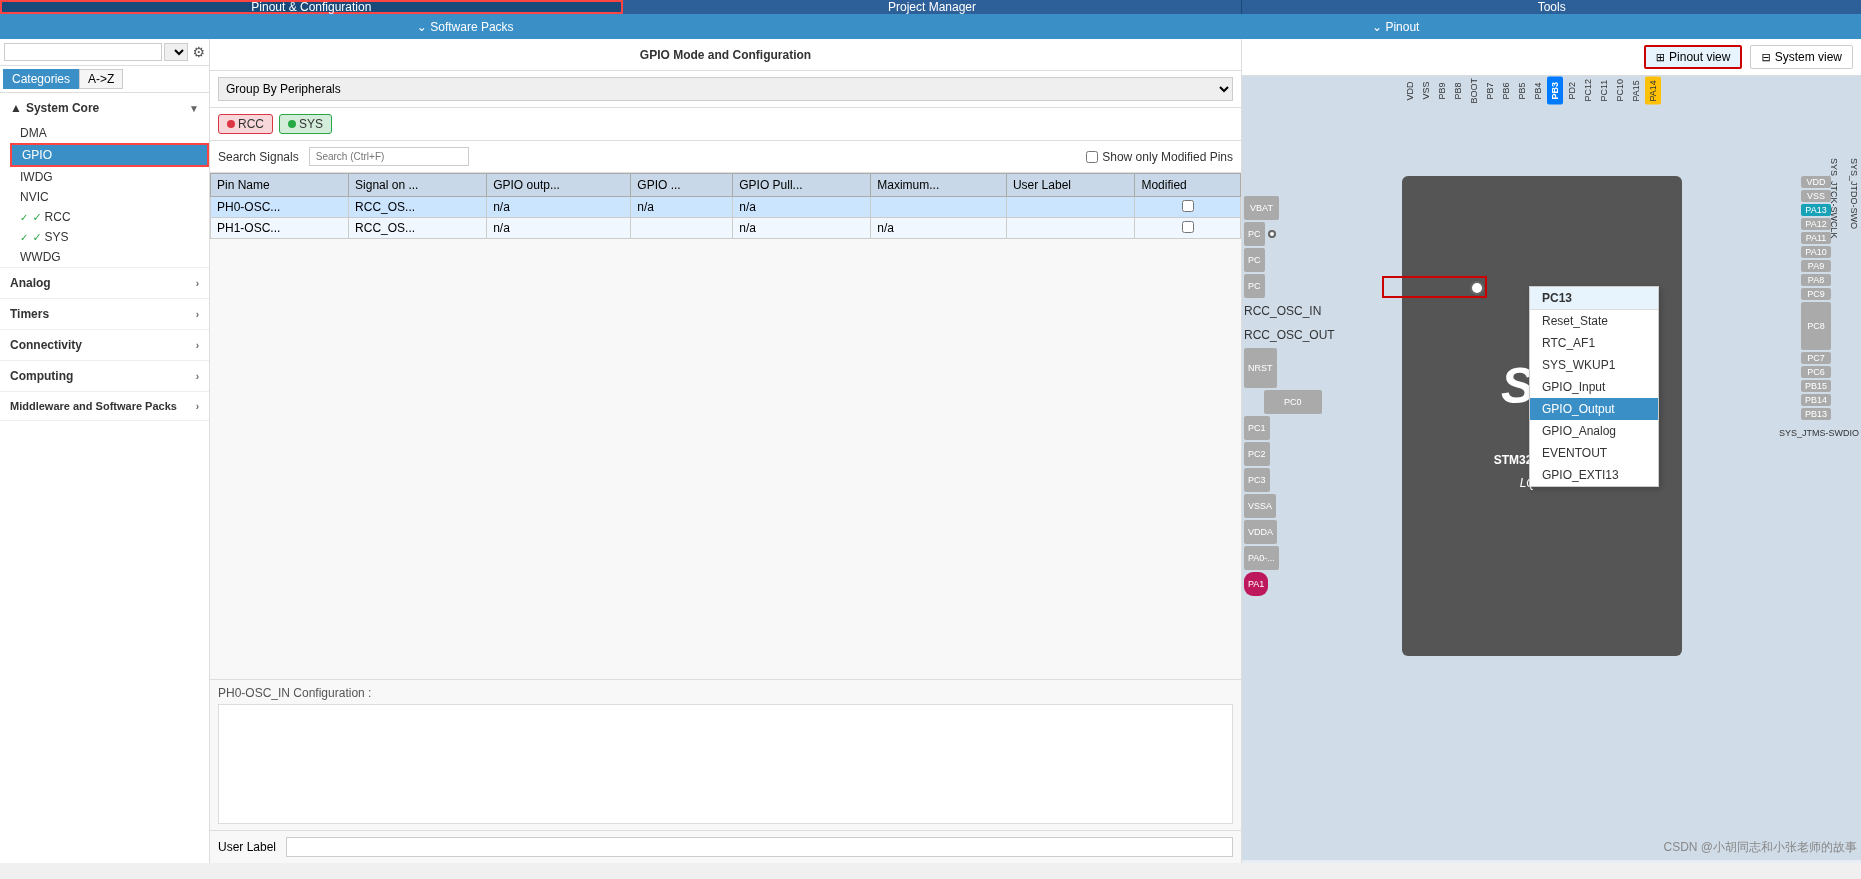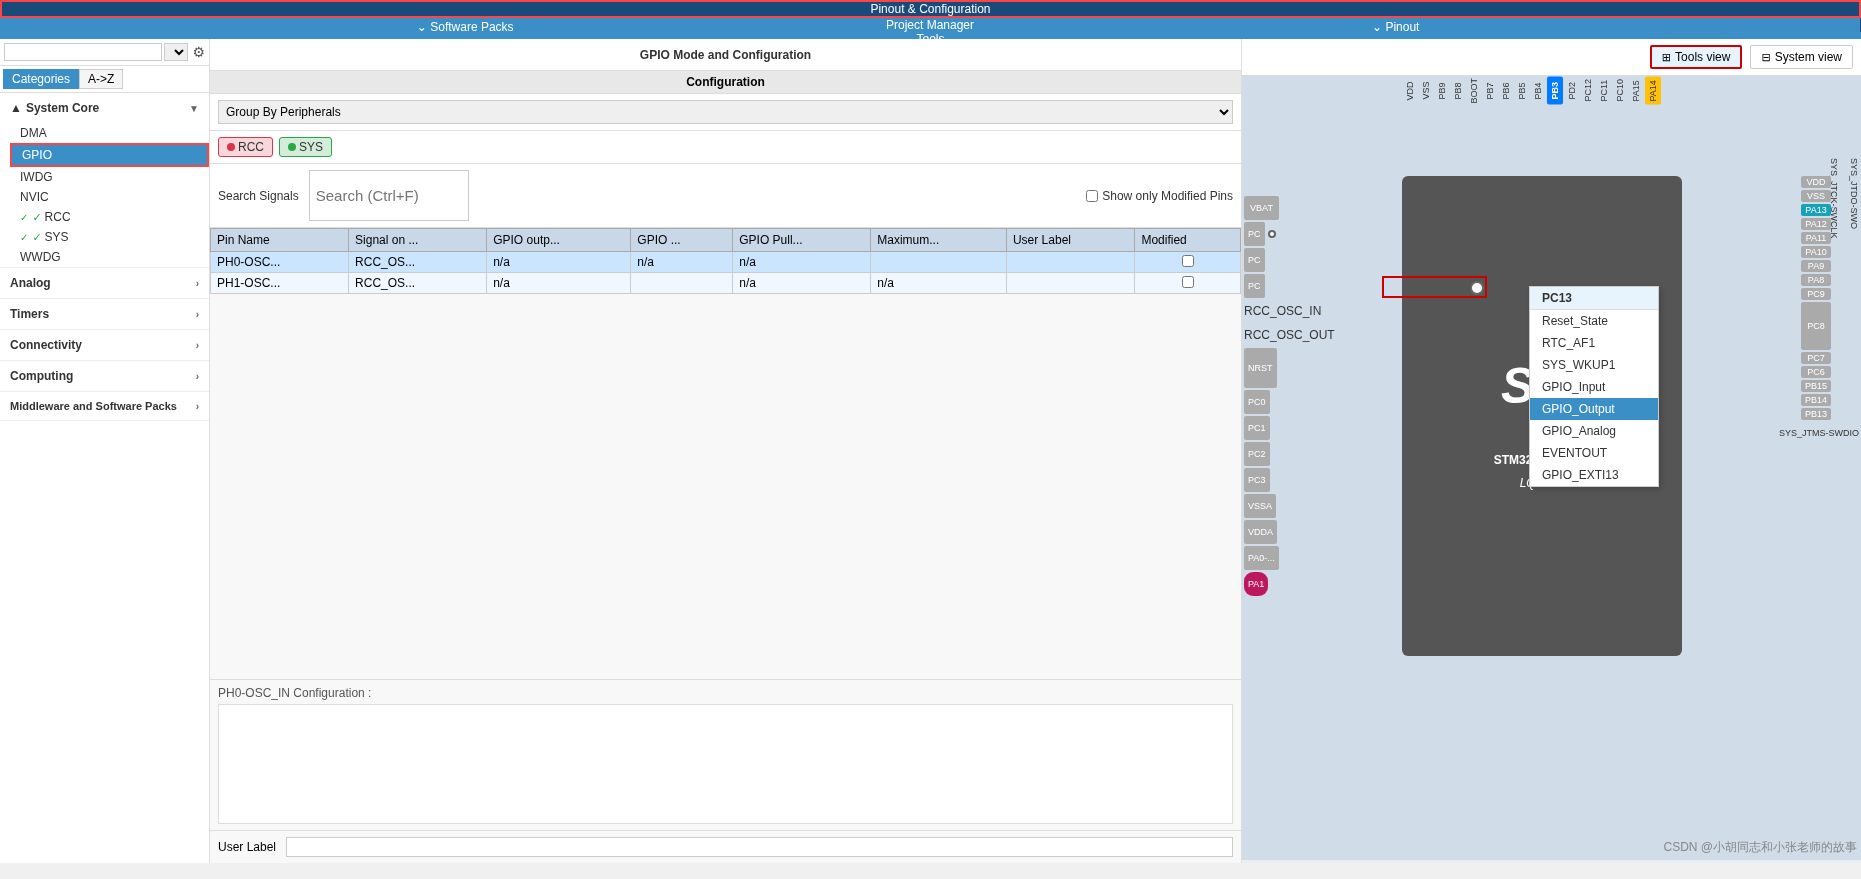--- a/index.html
+++ b/index.html
@@ -1,19 +1,19 @@
 <!DOCTYPE html>
 <html><head>
   <meta charset="utf-8">
   <style>
     * { box-sizing: border-box; margin: 0; padding: 0; font-family: Arial, sans-serif; font-size: 12px; }
     body { width: 1861px; height: 879px; overflow: hidden; background: #f0f0f0; }
 
     
-    .top-nav { display: flex; height: 14px; background: #2d6099; flex-direction: column; }
+    .top-nav { display: flex; height: 14px; background: #2d6099; }
     .top-nav-item { flex: 1; display: flex; align-items: center; justify-content: center; color: white; font-size: 13px; border-right: 1px solid #1a4a7a; cursor: pointer; }
     .top-nav-item.active { background: #1a4a7a; border: 2px solid #ff4444; }
 
     
     .second-nav { display: flex; height: 25px; background: #3a8fc7; }
     .second-nav-item { flex: 1; display: flex; align-items: center; justify-content: center; color: white; font-size: 12px; cursor: pointer; }
 
     
     .main-layout { display: flex; height: calc(879px - 55px); }
 
@@ -191,42 +191,39 @@
         <span style="flex:1; font-size:11px;">Middleware and Software Packs</span>
         <span class="expand-arrow">›</span>
       </div>
     </div>
   </div>
 
   <div class="center-content">
     <div class="gpio-title">
       <span>GPIO Mode and Configuration</span>
     </div>
-    <div class="config-label">
-      <span>Configuration</span>
-    </div>
     <div class="group-select">
       <select style="width:100%; border:1px solid #ccc; padding:3px; font-size:12px;">
         <option>Group By Peripherals</option>
       </select>
     </div>
     <div class="filter-buttons">
       <div class="filter-btn active-rcc">
         <div class="dot dot-red"></div>
         <span>RCC</span>
       </div>
       <div class="filter-btn active-sys">
         <div class="dot dot-green"></div>
         <span>SYS</span>
       </div>
     </div>
 
     <div class="search-signals">
       <span style="font-size:12px; color:#333;">Search Signals</span>
-      <input type="text" style="border: 1px solid rgb(204, 204, 204); padding: 16px 6px; font-size: 15px; width: 160px;" placeholder="Search (Ctrl+F)">
+      <input type="text" style="border: 1px solid rgb(204, 204, 204); padding: 3px 6px; font-size: 10px; width: 160px;" placeholder="Search (Ctrl+F)">
       <label style="display:flex; align-items:center; gap:4px; font-size:11px; color:#333; margin-left:auto;">
         <input type="checkbox" style="">
         <span>Show only Modified Pins</span>
       </label>
     </div>
 
     <div class="table-container">
       <table class="pin-table">
         <thead>
           <tr class="pin-table-header">
@@ -278,21 +275,21 @@
       </label>
       <input type="text" style="flex: 1 1 0%; border: 1px solid rgb(204, 204, 204); padding: 3px 6px; font-size: 11px;">
     </div>
   </div>
 
   <div class="right-panel">
 
     <div class="view-buttons">
       <div class="view-btn active" style="border: 2px solid #cc0000; background:#e8f4fd;">
         <span style="font-size:11px;">⊞</span>
-        <span>Tools view</span>
+        <span>Pinout view</span>
       </div>
       <div class="view-btn">
         <span style="font-size:11px;">⊟</span>
         <span>System view</span>
       </div>
     </div>
 
     <div class="chip-area" style="position:relative; background:#d0dce8;">
 
       <div style="position:absolute; top:0; left:160px; display:flex; flex-direction:row; gap:0px;">
@@ -335,21 +332,21 @@
         <div style="display:flex; align-items:center; gap:3px; margin-bottom:2px; font-size:9px;">
           <span>RCC_OSC_IN</span>
         </div>
         <div style="display:flex; align-items:center; gap:3px; margin-bottom:2px; font-size:9px;">
           <span>RCC_OSC_OUT</span>
         </div>
         <div style="display:flex; align-items:center; gap:3px; margin-bottom:2px;">
           <div style="background:#aaa; color:white; padding:9px 4px; border-radius:2px; font-size:9px;">NRST</div>
         </div>
         <div style="display:flex; align-items:center; gap:3px; margin-bottom:2px;">
-          <div style="background:#aaa; color:white; padding:1px 4px; border-radius:2px; font-size:9px;">PC0</div>
+          <div style="background:#aaa; color:white; padding:1px 20px; border-radius:2px; font-size:9px;margin-left:20px;">PC0</div>
         </div>
         <div style="display:flex; align-items:center; gap:3px; margin-bottom:2px;">
           <div style="background:#aaa; color:white; padding:1px 4px; border-radius:2px; font-size:9px;">PC1</div>
         </div>
         <div style="display:flex; align-items:center; gap:3px; margin-bottom:2px;">
           <div style="background:#aaa; color:white; padding:1px 4px; border-radius:2px; font-size:9px;">PC2</div>
         </div>
         <div style="display:flex; align-items:center; gap:3px; margin-bottom:2px;">
           <div style="background:#aaa; color:white; padding:1px 4px; border-radius:2px; font-size:9px;">PC3</div>
         </div>

